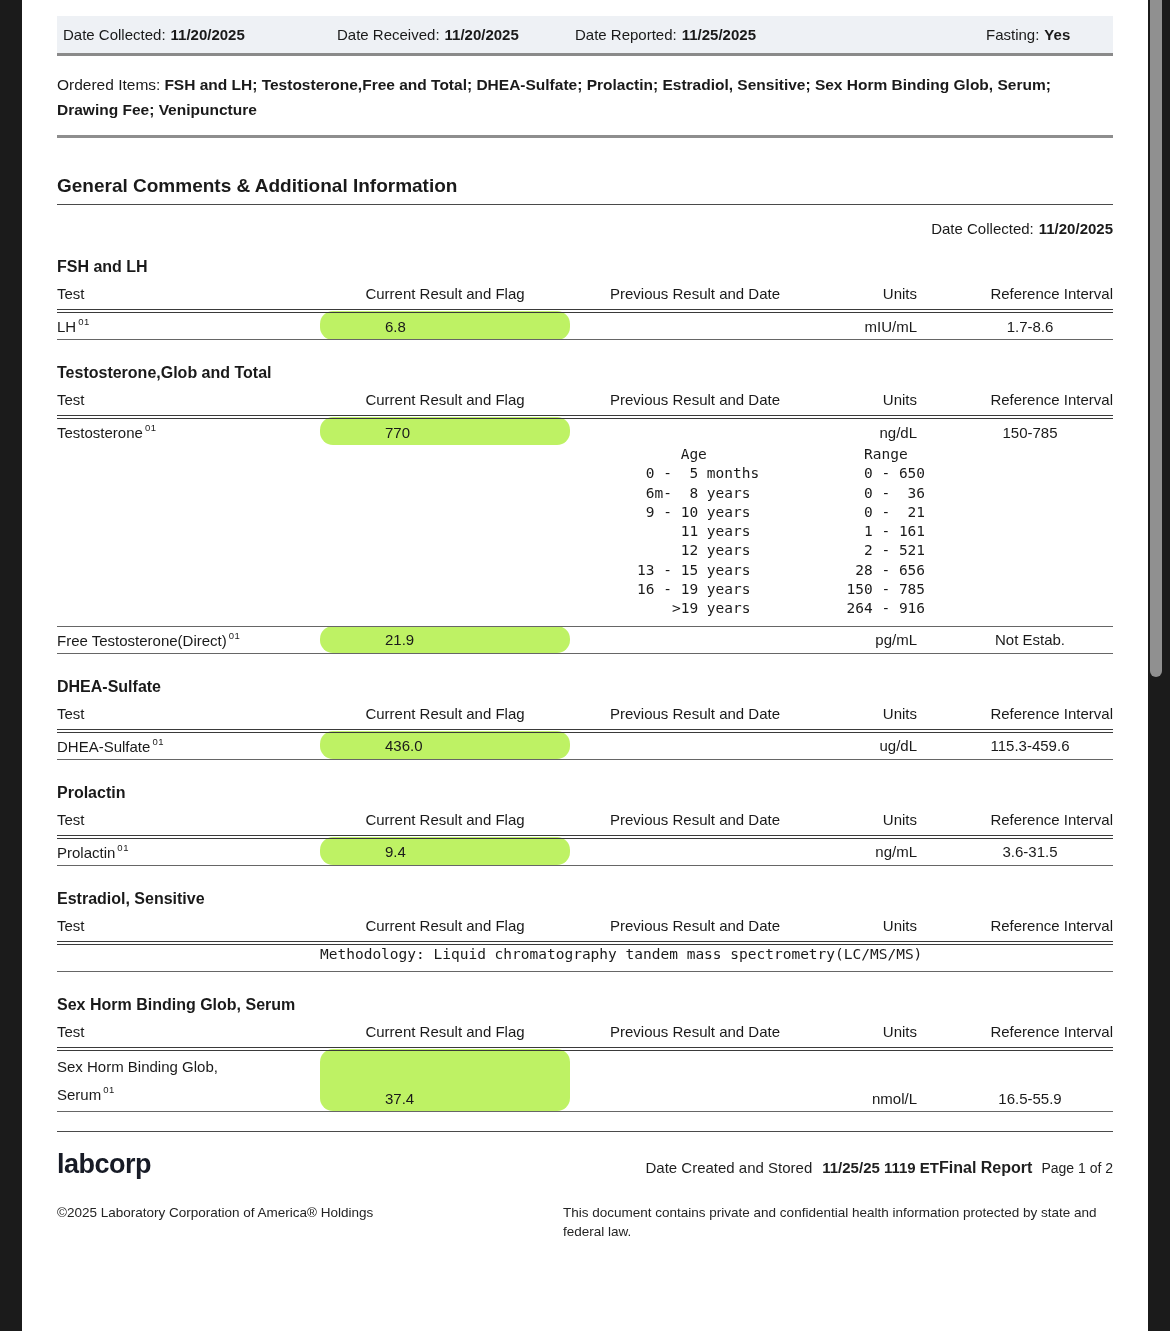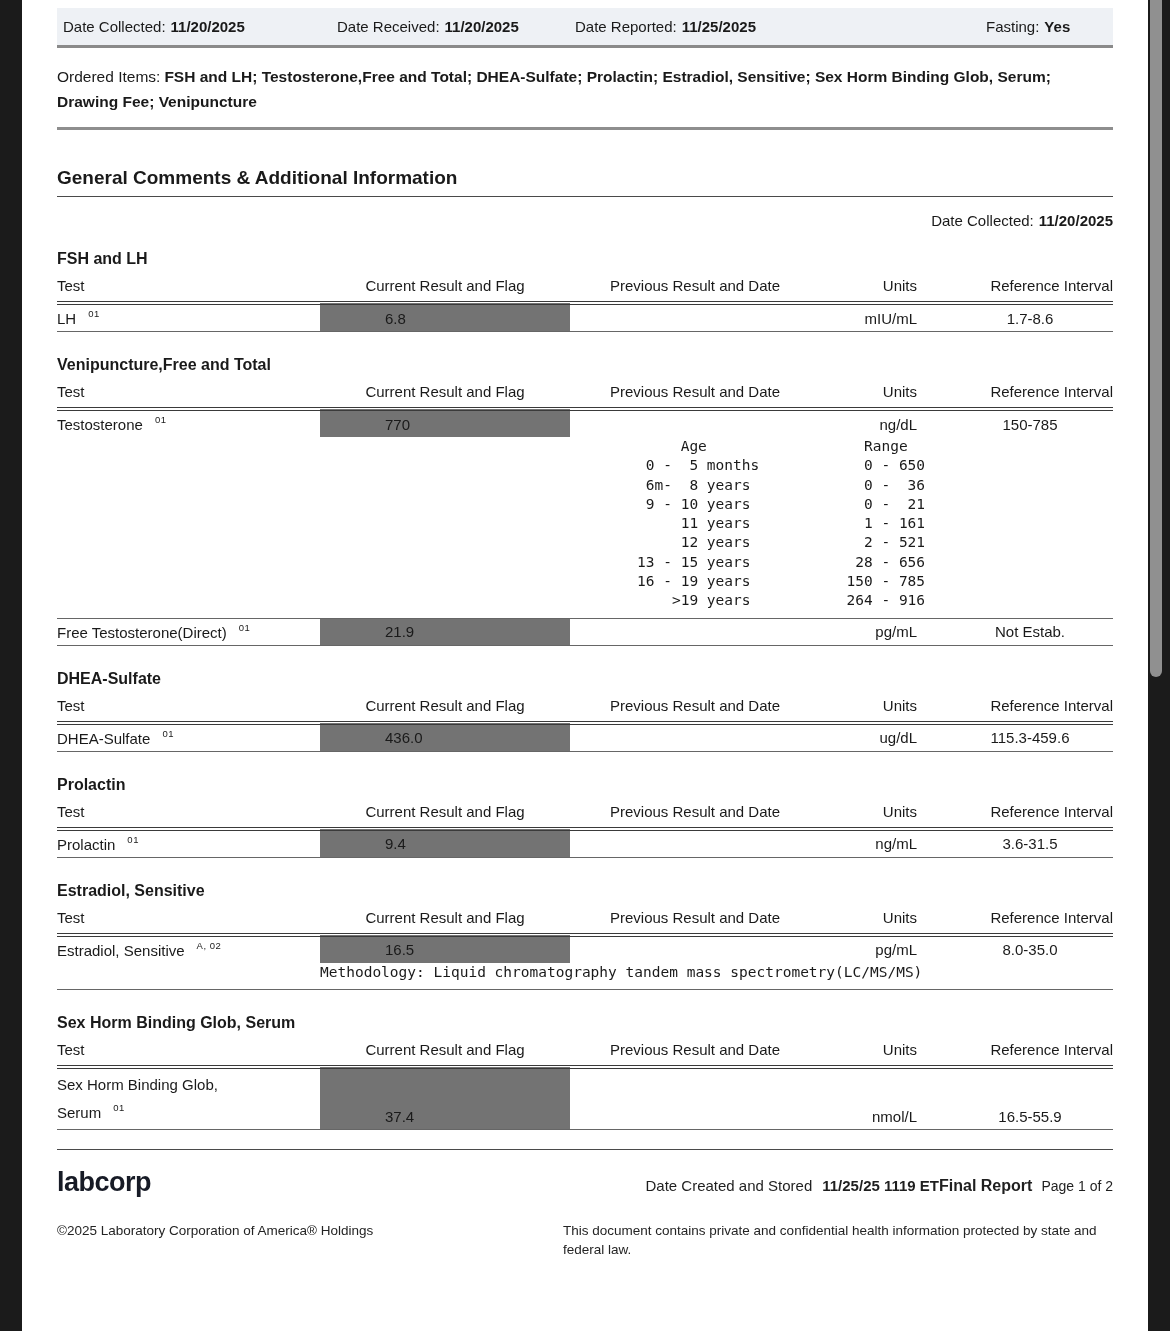--- a/index.html
+++ b/index.html
@@ -4,21 +4,21 @@
 <style>
   html,body{margin:0;padding:0;}
   body{
     width:1170px;height:1331px;overflow:hidden;position:relative;
     background:#1b1b1b;
     font-family:"Liberation Sans","DejaVu Sans",sans-serif;
     color:#1a1a1a;
   }
   .page{
     position:absolute;left:22px;top:0;width:1126px;height:1331px;
-    background:#ffffff;box-sizing:border-box;padding:0 35px;
+    background:#ffffff;box-sizing:border-box;padding:8px 35px;
   }
   
   .topbar{
     margin-top:8px;height:37px;position:relative;
     background:#eef1f5;border-bottom:3px solid #8a8a8a;
     font-size:15px;line-height:37px;
   }
   .topbar .item{position:absolute;top:0;white-space:nowrap;}
   .topbar .v{font-weight:700;margin-left:5px;}
   
@@ -41,23 +41,23 @@
   .lab th{
     font-weight:400;font-size:15px;padding:5px 0 7px;white-space:nowrap;
   }
   .lab thead tr{border-bottom:4px double #3a3a3a;}
   .lab td{font-size:15px;padding:4px 0;}
   .lab tr.data{border-bottom:1px solid #666;}
   .th-test,.td-test{text-align:left;padding-left:33px;}
   .th-cur,.th-prev{text-align:center;}
   .th-units,.td-units{text-align:right;padding-right:5px;white-space:nowrap;}
   .th-ref{text-align:right;padding-right:18px;}
-  td.td-cur{padding-left:65px;background:#737373;}
+  td.td-cur{padding-left:65px;background:#bef264;border-radius:13px;}
   td.td-ref{text-align:center;padding-left:30px;}
-  sup.tsup{font-size:9.5px;position:relative;top:-1px;margin-left:12px;letter-spacing:.5px;text-align:center;}
+  sup.tsup{font-size:9.5px;position:relative;top:-1px;margin-left:2px;letter-spacing:.5px;text-align:center;}
   tr.age-row td{padding:0;border-bottom:1px solid #666;}
   .age-pre{
     margin:0 0 7px 580px;
     font-family:"DejaVu Sans Mono","Liberation Mono",monospace;
     font-size:14.5px;line-height:19.3px;
   }
   tr.meth-row td{border-bottom:1px solid #666;padding:0 0 9px;}
   .meth{
     font-family:"DejaVu Sans Mono","Liberation Mono",monospace;
     font-size:14.5px;
@@ -136,21 +136,21 @@
       <tr class="data">
         <td class="td-test"><span>LH</span><sup class="tsup">01</sup></td>
         <td class="td-cur">6.8</td>
         <td class="td-prev"></td>
         <td class="td-units">mIU/mL</td>
         <td class="td-ref">1.7-8.6</td>
       </tr>
     </tbody>
   </table>
 
-  <div class="sec-title">Venipuncture,Free and Total</div>
+  <div class="sec-title">Testosterone,Glob and Total</div>
   <table class="lab">
     <colgroup>
         <col class="c1">
         <col class="c2">
         <col class="c3">
         <col class="c4">
         <col class="c5">
       </colgroup>
     <thead>
         <tr>
@@ -262,27 +262,20 @@
     <thead>
         <tr>
       <th class="th-test">Test</th>
       <th class="th-cur">Current Result and Flag</th>
       <th class="th-prev">Previous Result and Date</th>
       <th class="th-units">Units</th>
       <th class="th-ref">Reference Interval</th>
     </tr>
       </thead>
     <tbody>
-      <tr>
-        <td class="td-test"><span>Estradiol, Sensitive</span><sup class="tsup">A, 02</sup></td>
-        <td class="td-cur">16.5</td>
-        <td class="td-prev"></td>
-        <td class="td-units">pg/mL</td>
-        <td class="td-ref">8.0-35.0</td>
-      </tr>
       <tr class="meth-row">
         <td></td>
         <td colspan="4">
           <span class="meth">Methodology: Liquid chromatography tandem mass spectrometry(LC/MS/MS)</span>
         </td>
       </tr>
     </tbody>
   </table>
 
   <div class="sec-title">Sex Horm Binding Glob, Serum</div>

